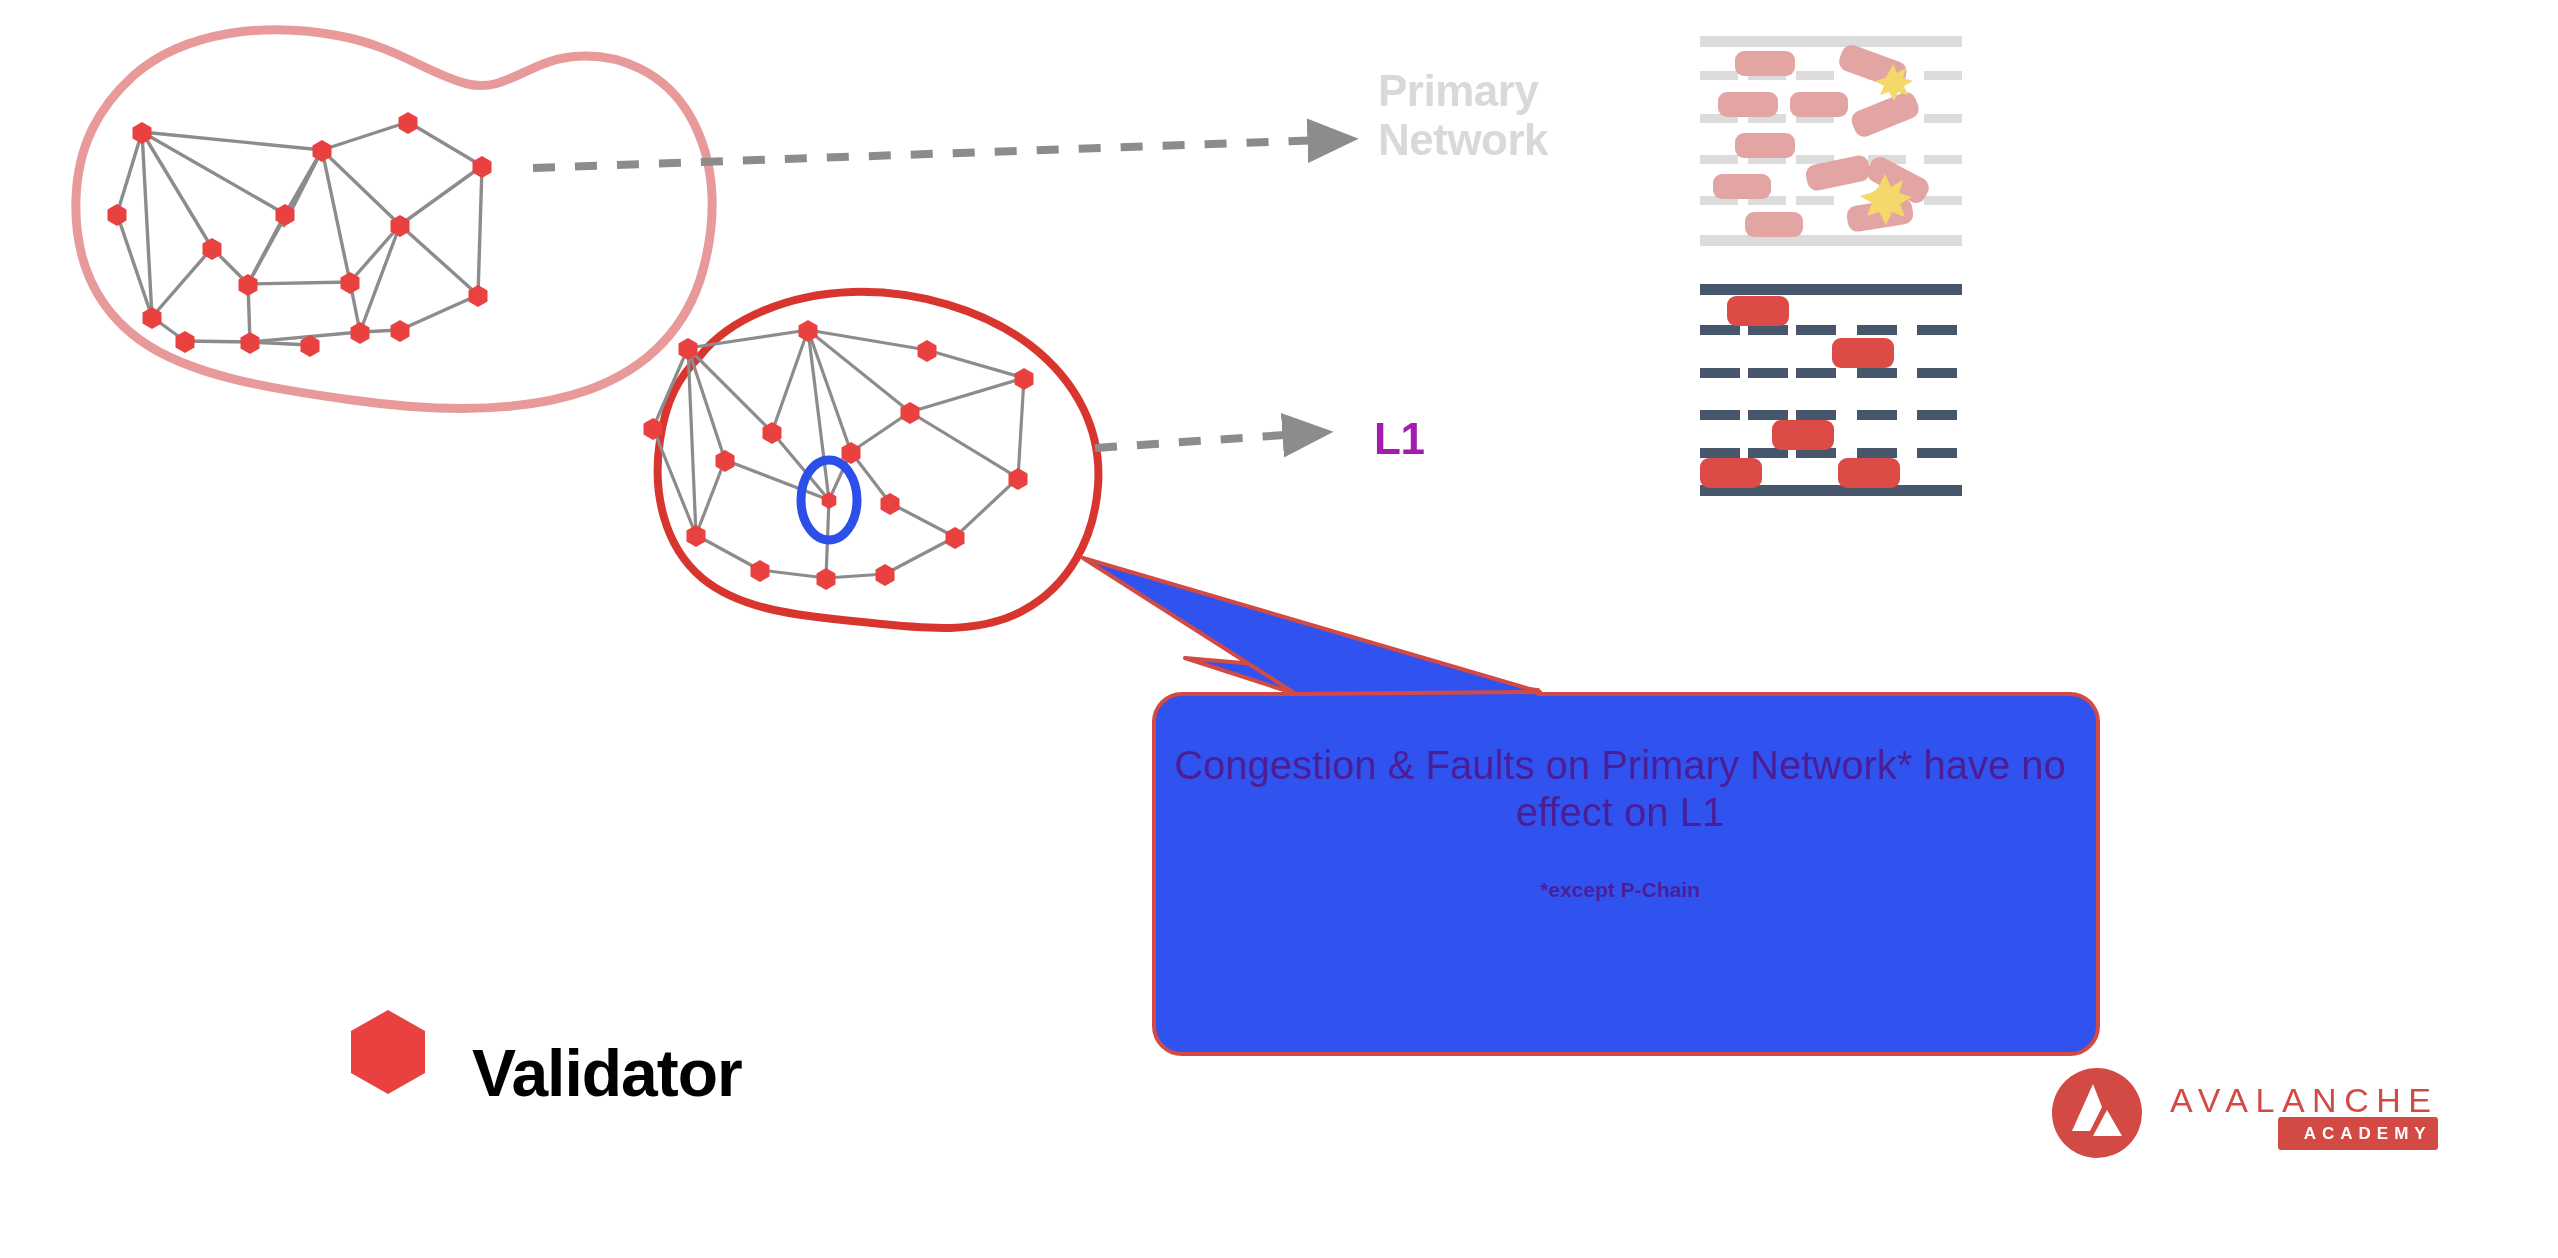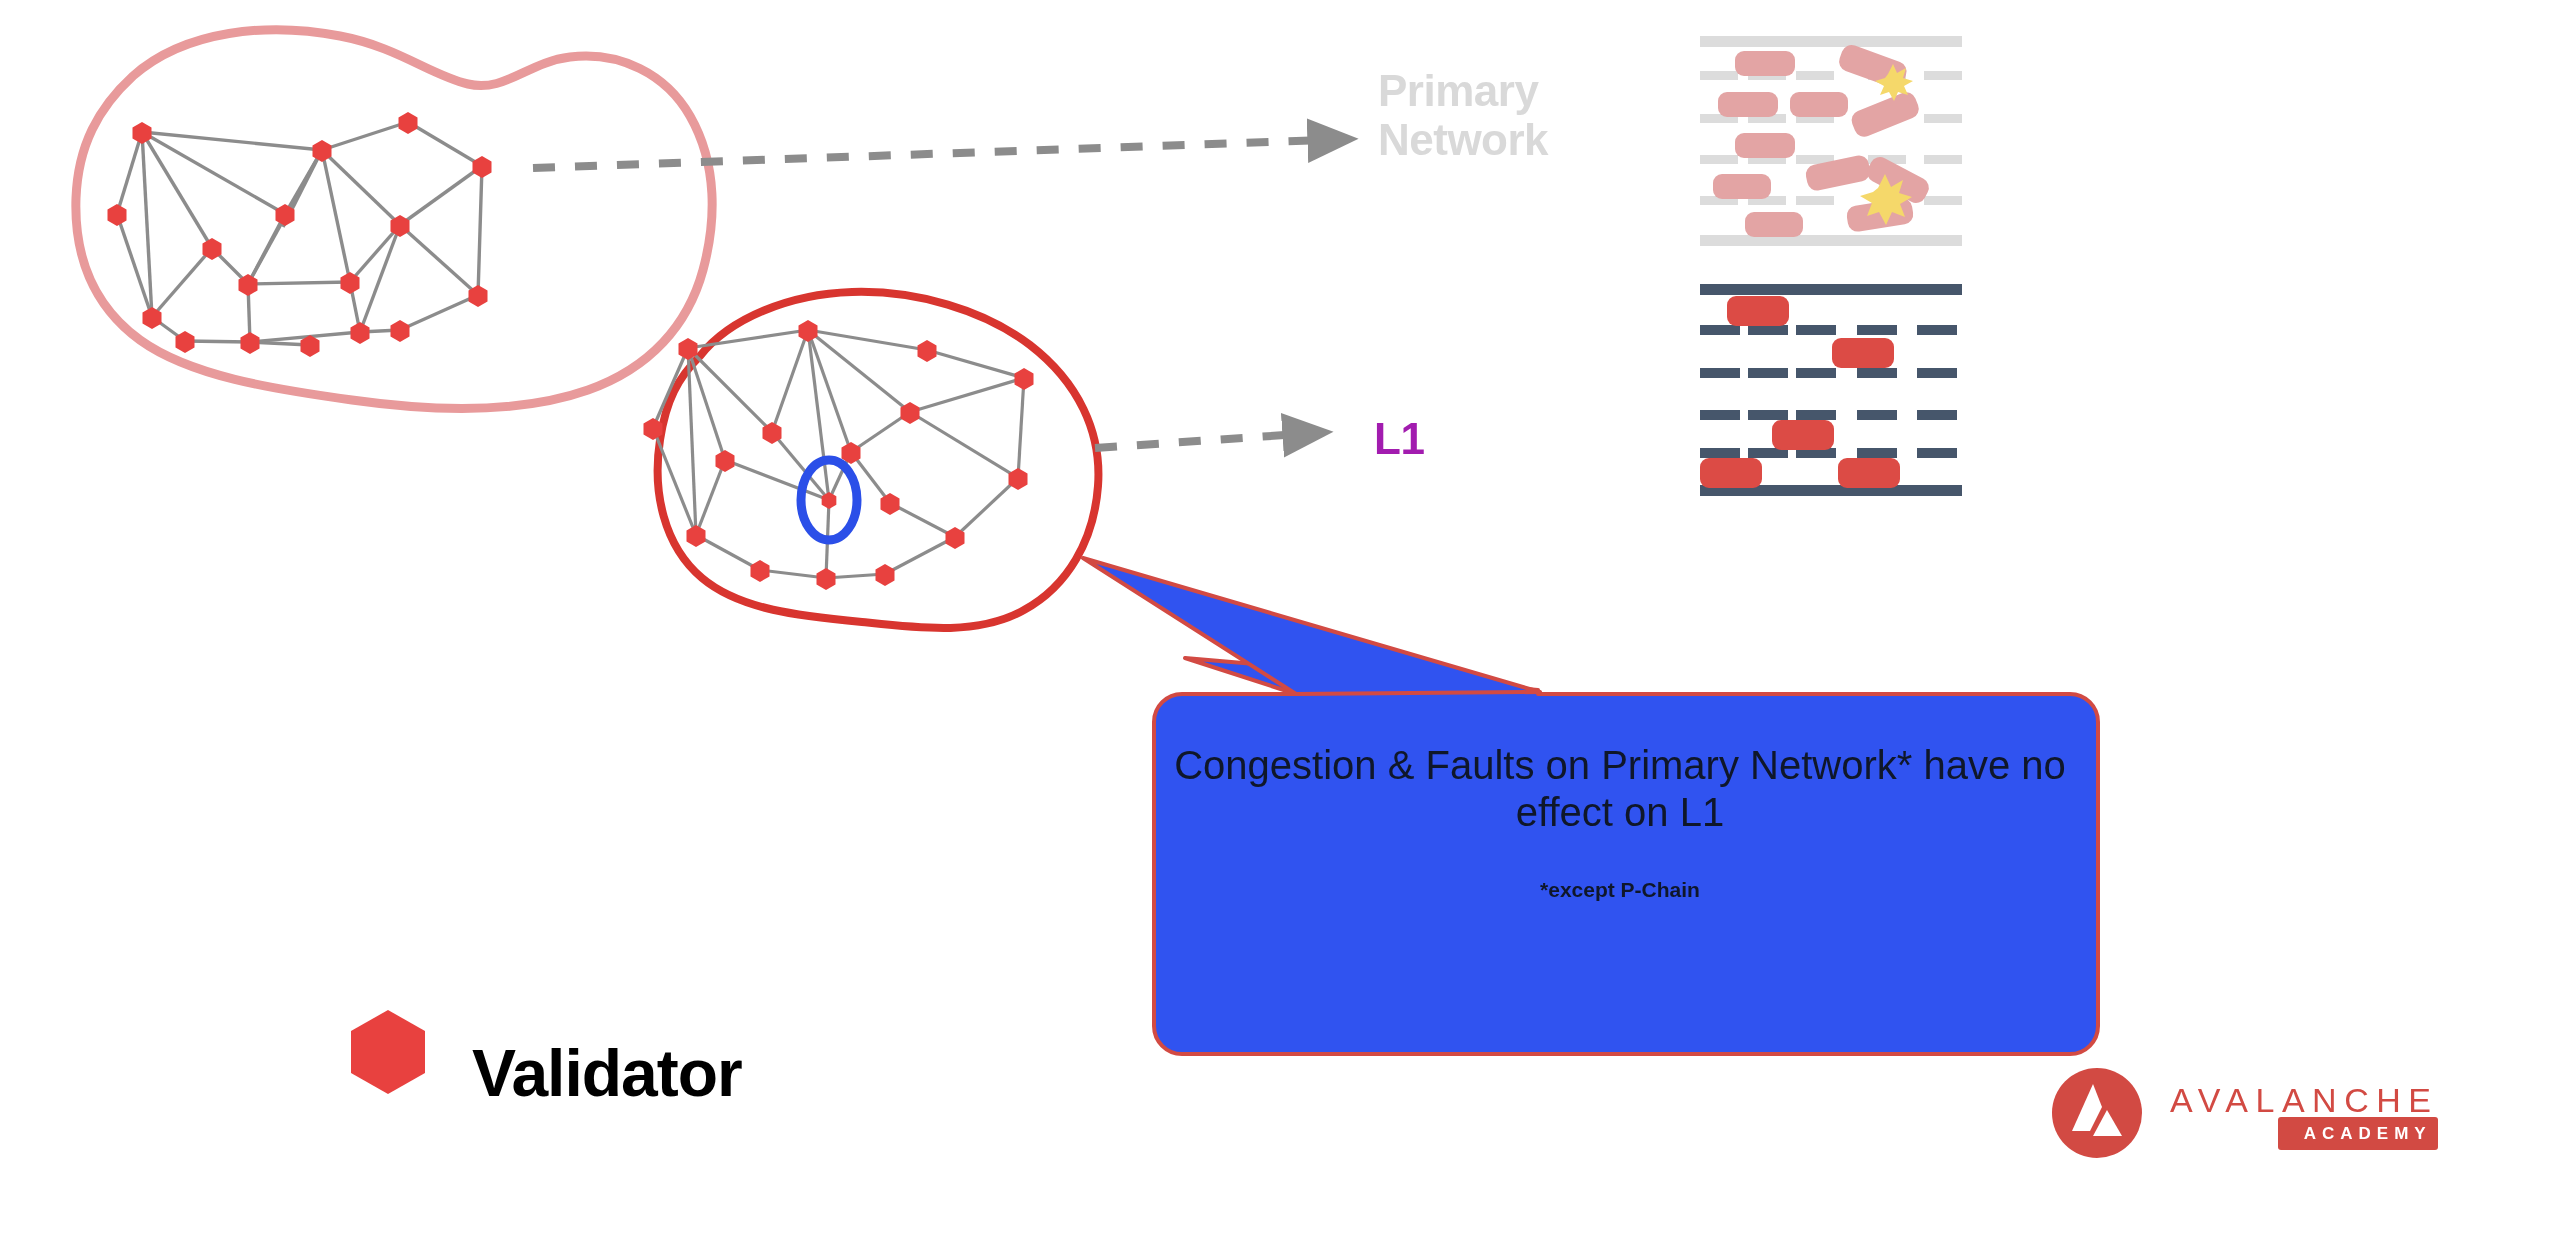--- a/index.html
+++ b/index.html
@@ -47,21 +47,21 @@
     font-size: 44px;
     color: #a21caf;
     margin-top: 11px;
   }
   #callout-text {
     position: absolute;
     left: 1165px;
     top: 742px;
     width: 910px;
     text-align: center;
-    color: #0f172a;
+    color: #4c1d95;
   }
   #callout-main {
     font-size: 40px;
     line-height: 1.18;
     font-weight: normal;
     margin: 0;
   }
   #callout-foot {
     font-size: 21px;
     margin: 42px 0 0 0;

